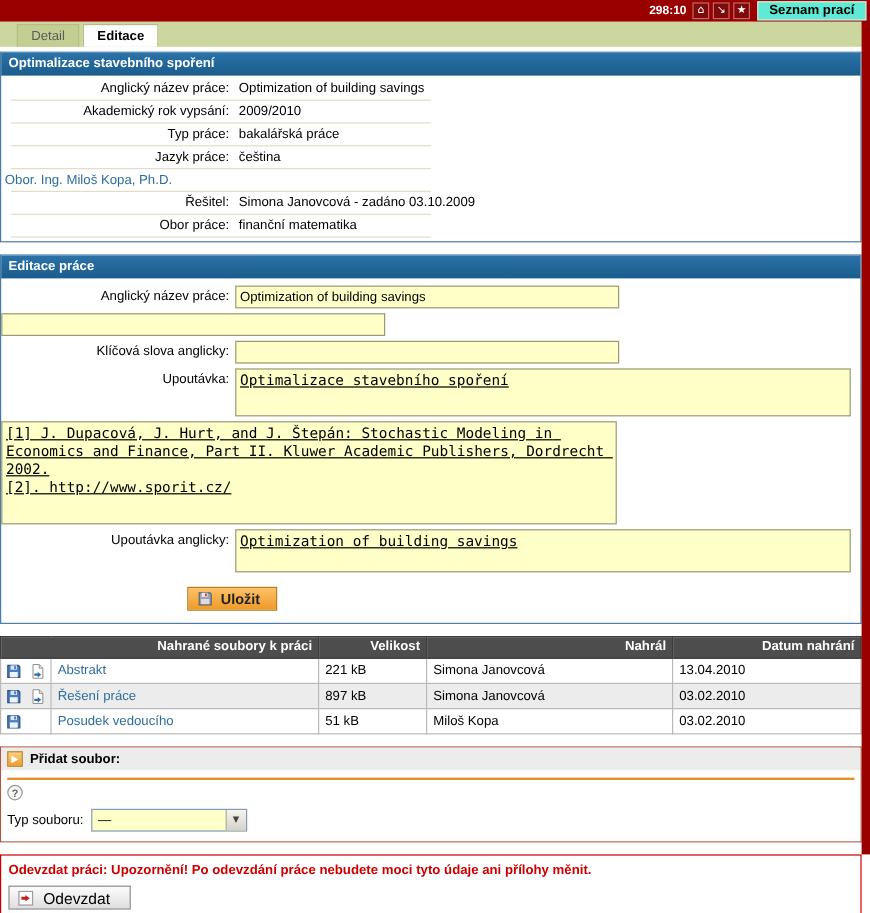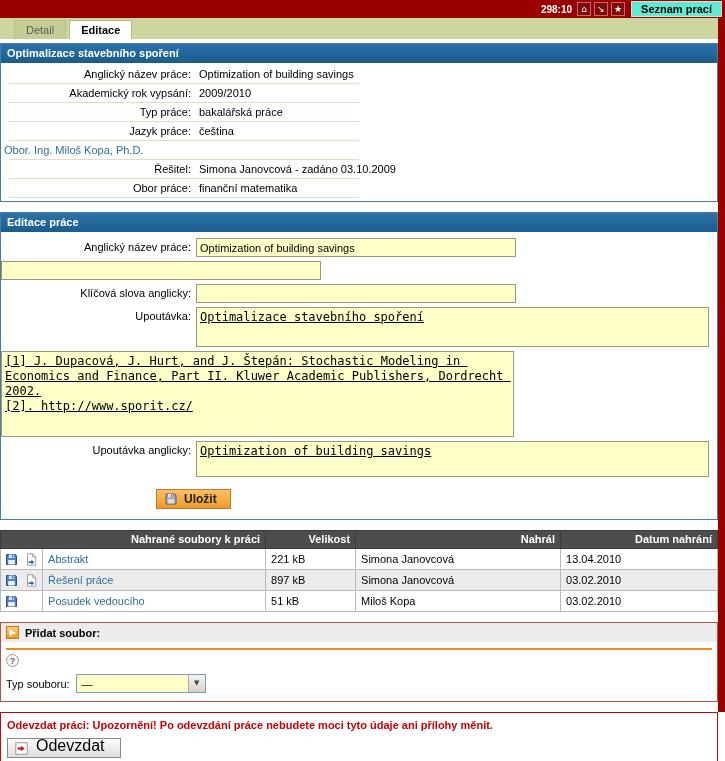--- a/index.html
+++ b/index.html
@@ -53,21 +53,21 @@
   .addbox-body{padding:4px 5px 8px;background:#fff;}
   .orange-line{border-top:2px solid #e98f28;margin:2px 0 4px;}
   .help-icon{display:inline-block;width:13px;height:13px;border:1px solid #9a9a9a;border-radius:50%;background:#f6f6f6;color:#666;font-size:9px;font-weight:bold;text-align:center;line-height:12px;cursor:pointer;}
   .type-row{display:flex;align-items:center;gap:6px;margin-top:7px;}
   .select{display:inline-flex;width:130px;height:19px;border:1px solid #7f9db9;background:var(--input_yellow,#ffffc8);align-items:center;cursor:pointer;}
   .select-val{flex:1;padding:0 5px;}
   .select-arrow{width:17px;height:17px;background:linear-gradient(#f6f4f0,#d6d2c8);border-left:1px solid #a8a8a8;text-align:center;font-size:7px;line-height:17px;color:#444;font-family:"DejaVu Sans",sans-serif;}
   
   .submitbox{border:1px solid var(--warning_red,#cc0000);padding:4px 6px 6px;}
   .warning{color:var(--warning_red,#cc0000);font-weight:bold;margin:2px 0 7px;}
-  .btn-submit{display:inline-flex;align-items:flex-end;gap:6px;background:linear-gradient(#fcfcfc,#dedede);border:1px solid #8a8a8a;padding:2px 16px 2px 5px;font-family:inherit;font-size:16px;color:#000;cursor:pointer;height:20px;}
+  .btn-submit{display:inline-flex;align-items:center;gap:6px;background:linear-gradient(#fcfcfc,#dedede);border:1px solid #8a8a8a;padding:2px 16px 2px 5px;font-family:inherit;font-size:13px;color:#000;cursor:pointer;height:20px;}
 </style>
 </head>
 <body>
 
 <div class="page">
   <div class="right-strip"></div>
 
   <div class="topbar">
     <span class="timer">298:10</span>
     <span class="tb-icon">⌂</span>

